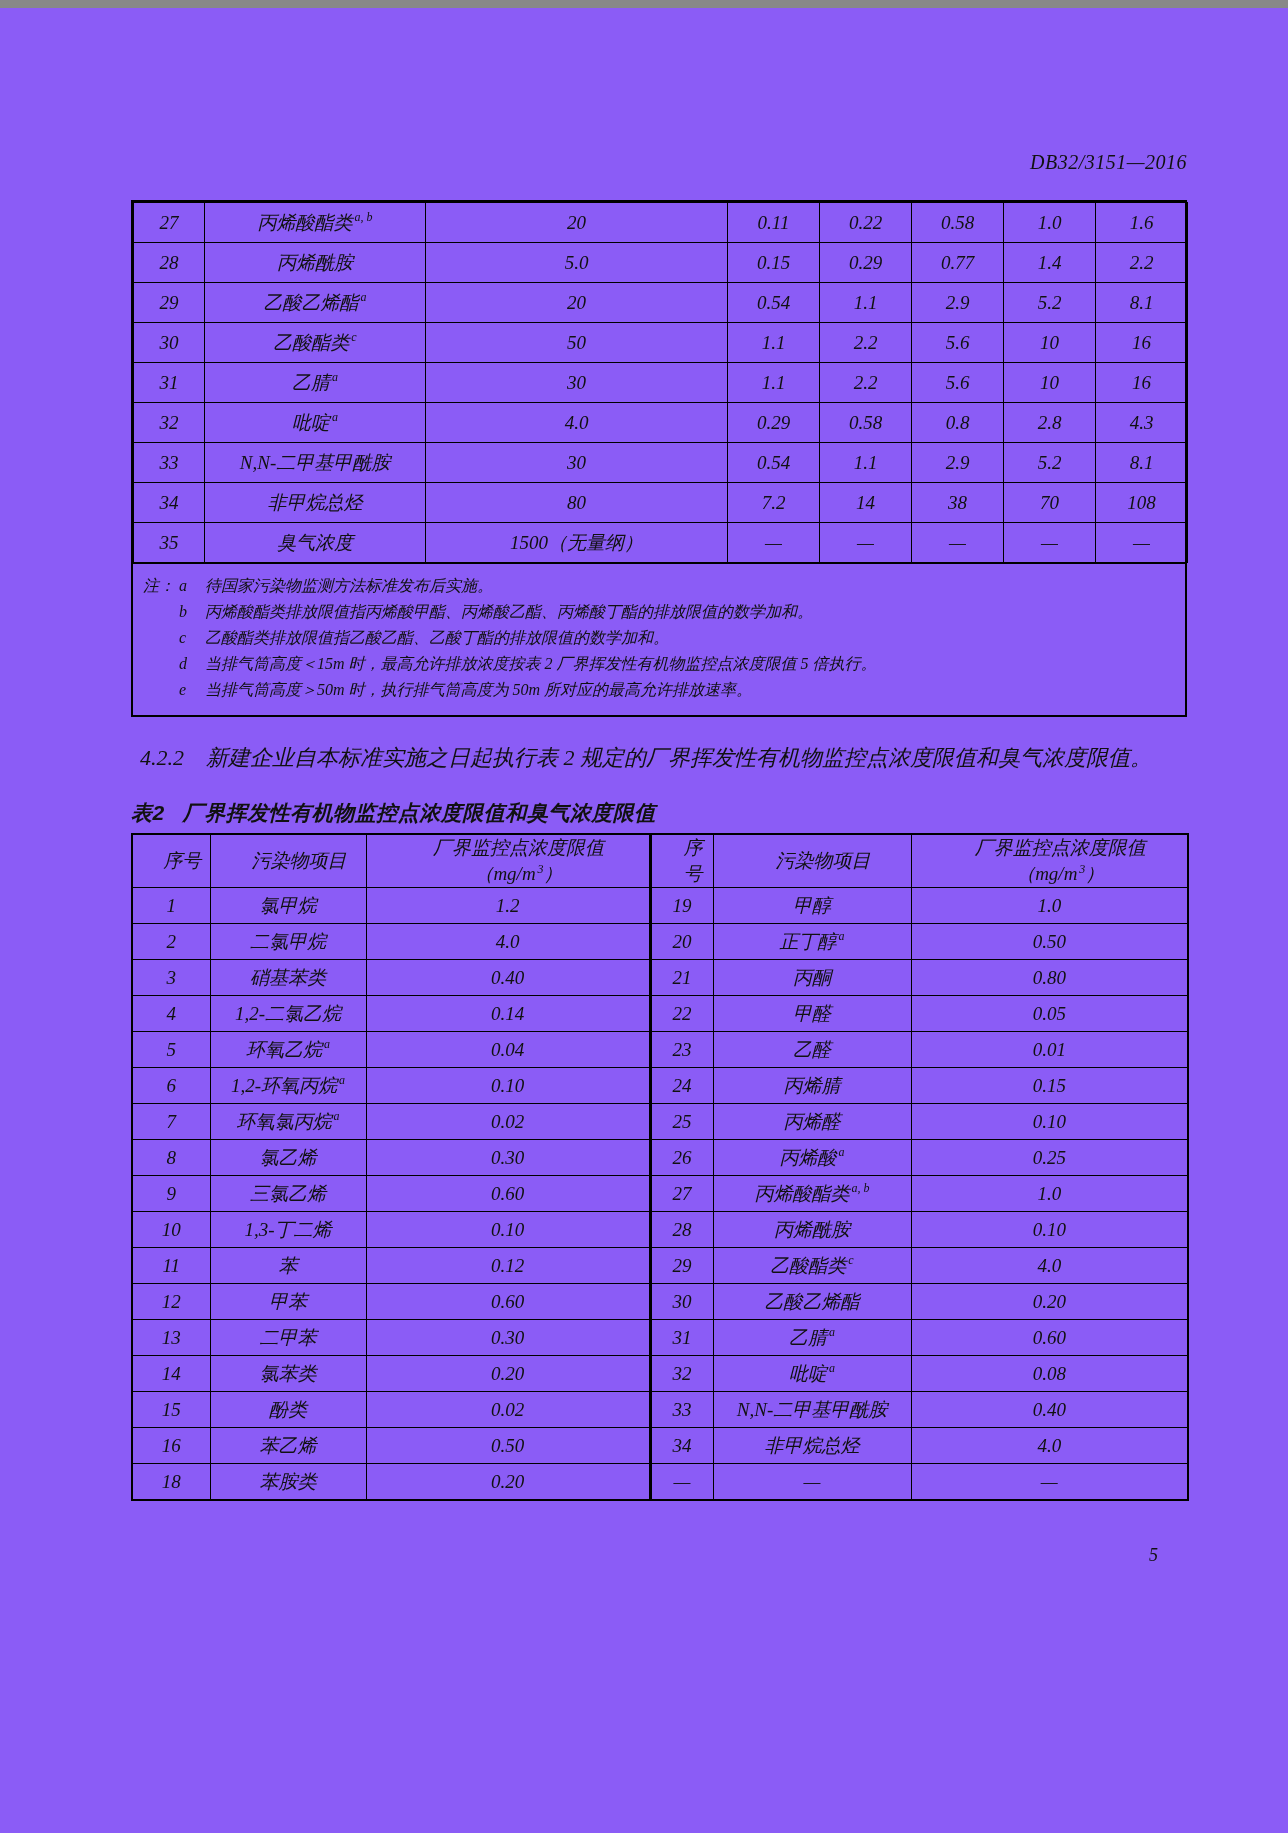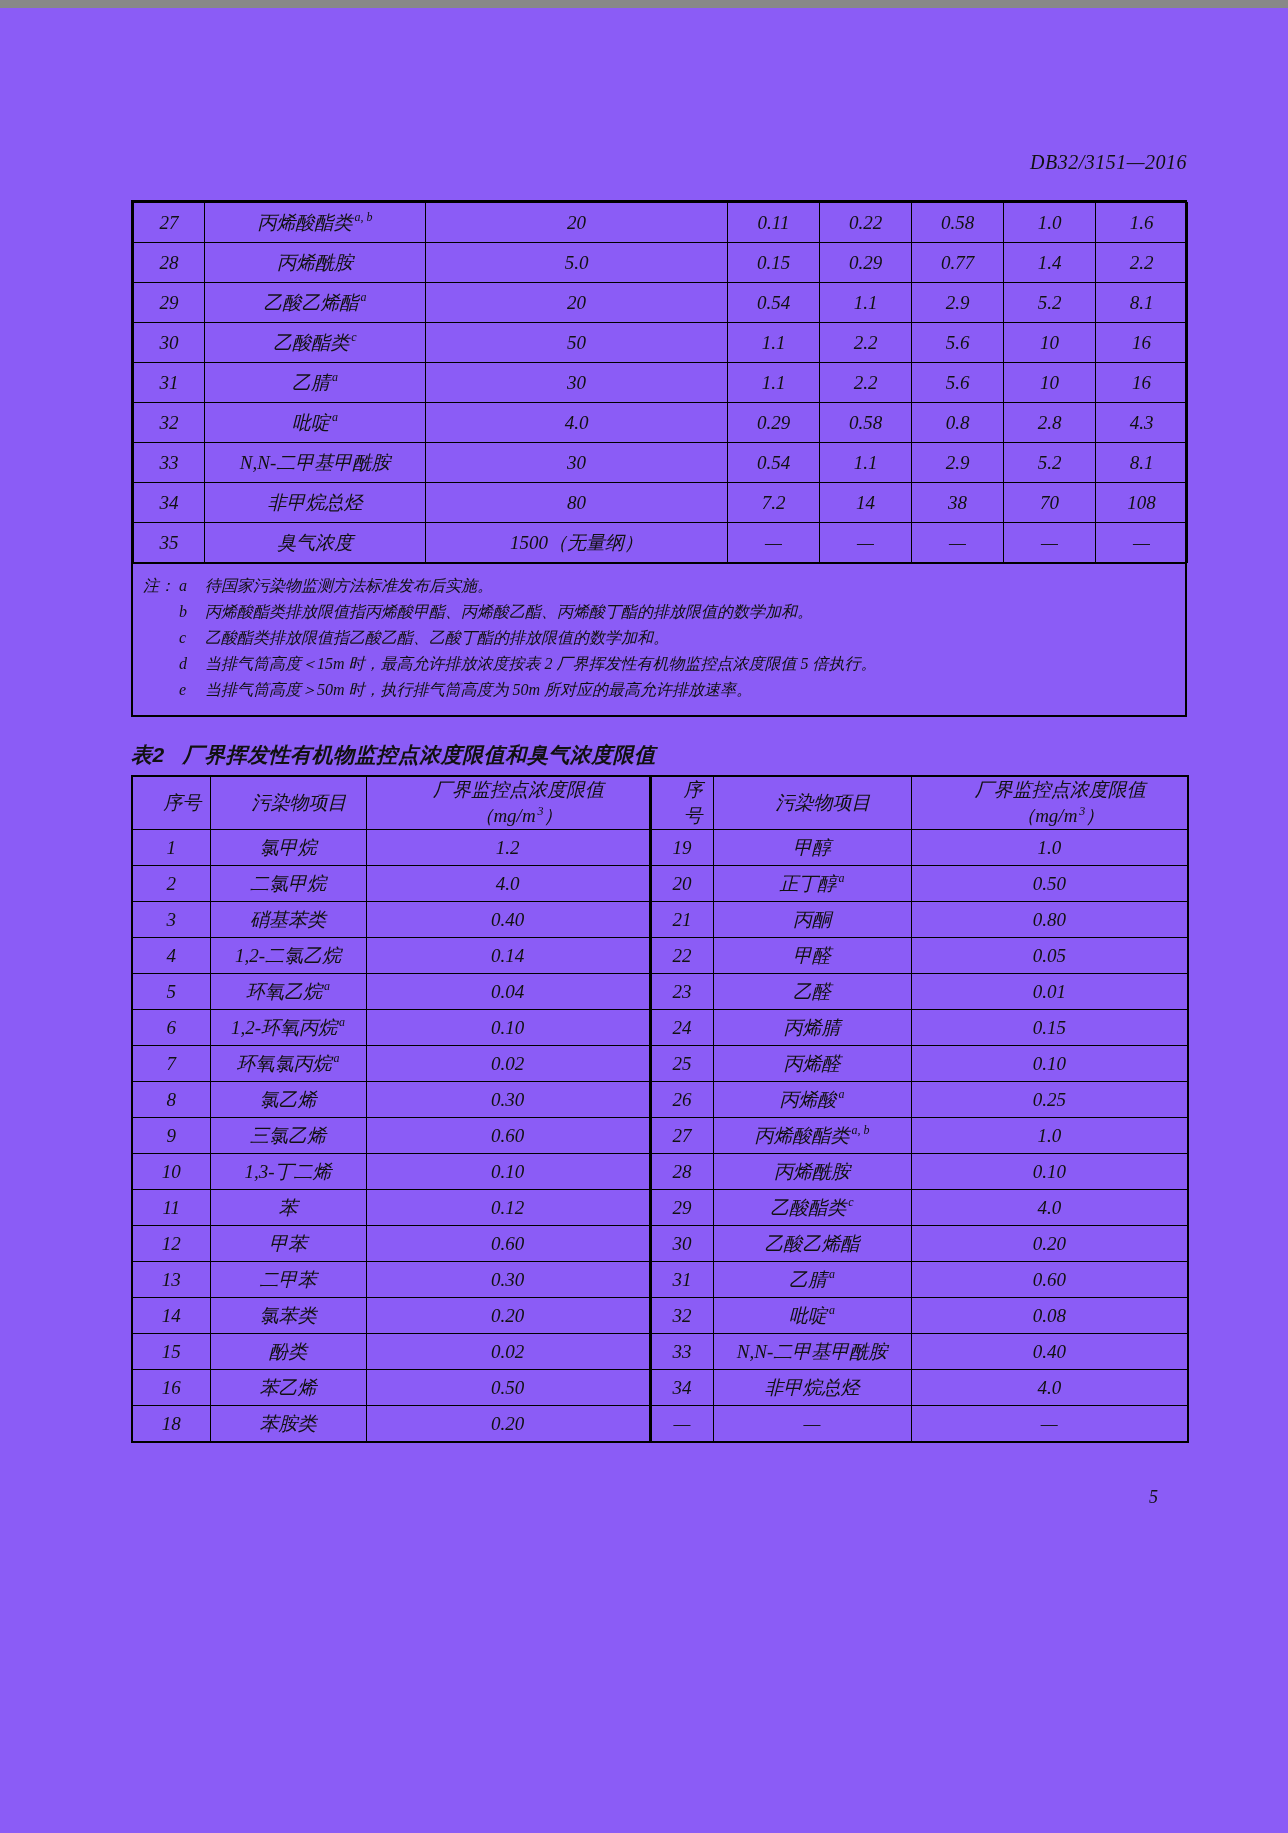--- a/index.html
+++ b/index.html
@@ -213,20 +213,23 @@
         <div class="note-line">
           <span class="note-prefix"></span>
           <span class="note-letter">e</span>
           <span class="note-text">当排气筒高度＞50m 时，执行排气筒高度为 50m 所对应的最高允许排放速率。</span>
         </div>
       </div>
   </div>
 
 
 
+  <p class="para">
+    <span class="pnum">4.2.2</span><span>新建企业自本标准实施之日起执行表 2 规定的厂界挥发性有机物监控点浓度限值和臭气浓度限值。</span>
+  </p>
 
   <div class="t2title">
     <span class="tno">表2</span><span>厂界挥发性有机物监控点浓度限值和臭气浓度限值</span>
   </div>
 
   <table class="t2">
     <colgroup>
       <col class="c2-seq1">
         <col class="c2-name1">
         <col class="c2-limit1">

